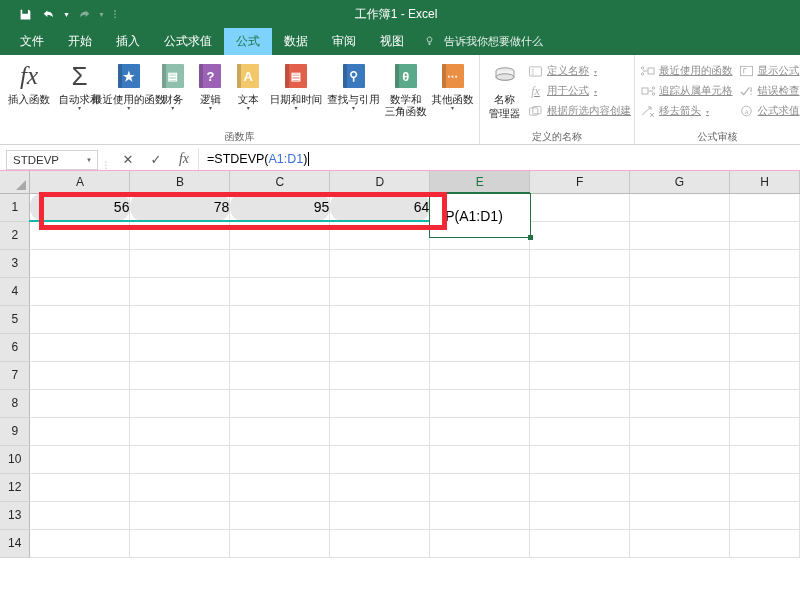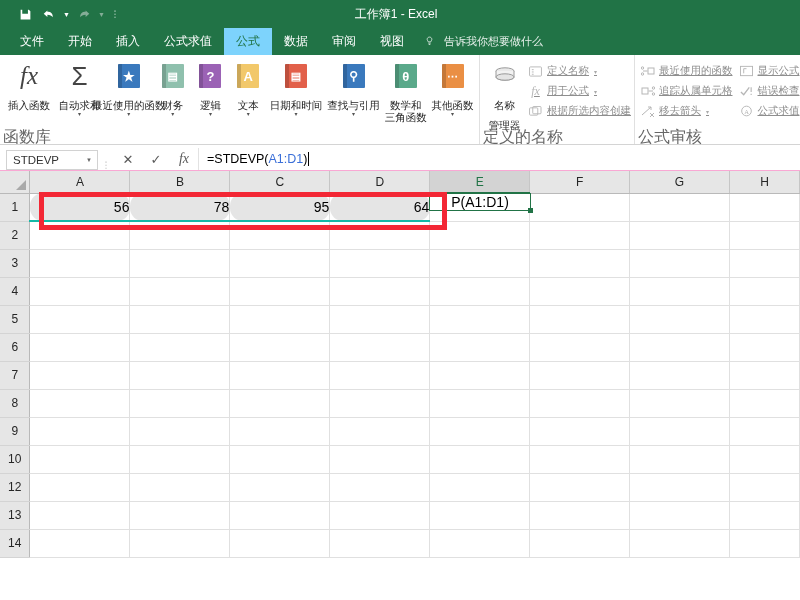--- a/index.html
+++ b/index.html
@@ -60,31 +60,31 @@
   .ribbon {
     height: 90px; background: #ffffff; border-bottom: 1px solid #d4d4d4;
     display: flex; align-items: stretch; position: relative;
   }
   .rgroup {
     display: flex; flex-direction: column; justify-content: space-between;
     border-right: 1px solid #e0e0e0; padding: 2px 3px 0 3px; position: relative;
   }
   .rgroup-items { display: flex; align-items: flex-start; height: 72px; }
   .rgroup-label {
-    text-align: left; font-size: 16px; color: #666; height: 15px; line-height: 15px;
+    text-align: center; font-size: 10px; color: #666; height: 15px; line-height: 15px;
   }
 
   .bigbtn {
     width: 50px; display: flex; flex-direction: column; align-items: center;
     padding-top: 4px; cursor: default;
   }
   .bigbtn .glyph { height: 30px; display: flex; align-items: center; justify-content: center; }
   .bigbtn .lbl {
     font-size: 10.5px; color: #262626; text-align: center; line-height: 12px;
-    margin-top: 8px; word-break: keep-all;
+    margin-top: 2px; word-break: keep-all;
   }
   .bigbtn .dd { font-size: 6px; color: #555; line-height: 7px; margin-top: 0px; }
 
   .ficon {
     width: 22px; height: 24px; border-radius: 1px;
     display: flex; align-items: center; justify-content: center;
     color: #fff; font-size: 13px; font-weight: bold; position: relative;
   }
   .ficon::after {
     content: ""; position: absolute; left: 0; top: 0; bottom: 0; width: 4px;
@@ -170,23 +170,23 @@
   td.cell.refhl {
     background: #e5e5e5;
     border-bottom: 2px solid #14b8a6;
     border-radius: 13px;
   }
   td.cell.editing {
     background: #ffffff; text-align: left; padding-left: 3px; padding-right: 0;
     position: relative; overflow: visible;
   }
   .editbox {
-    position: absolute; left: -1px; top: -1px; width: 102px; height: 18px;
+    position: absolute; left: -1px; top: -1px; width: 102px; height: 45px;
     border: 1.5px solid #217346; background: #ffffff;
-    display: flex; align-items: center; padding-left: 21px;
+    display: flex; align-items: center; padding-left: 15px;
     font-size: 14px; color: #000; white-space: nowrap; z-index: 5;
   }
   .editbox::after {
     content: ""; position: absolute; right: -3px; bottom: -3px;
     width: 5px; height: 5px; background: #217346;
   }
 
   
   .annot {
     position: absolute; border: 5px solid #f32735; pointer-events: none; z-index: 9;

